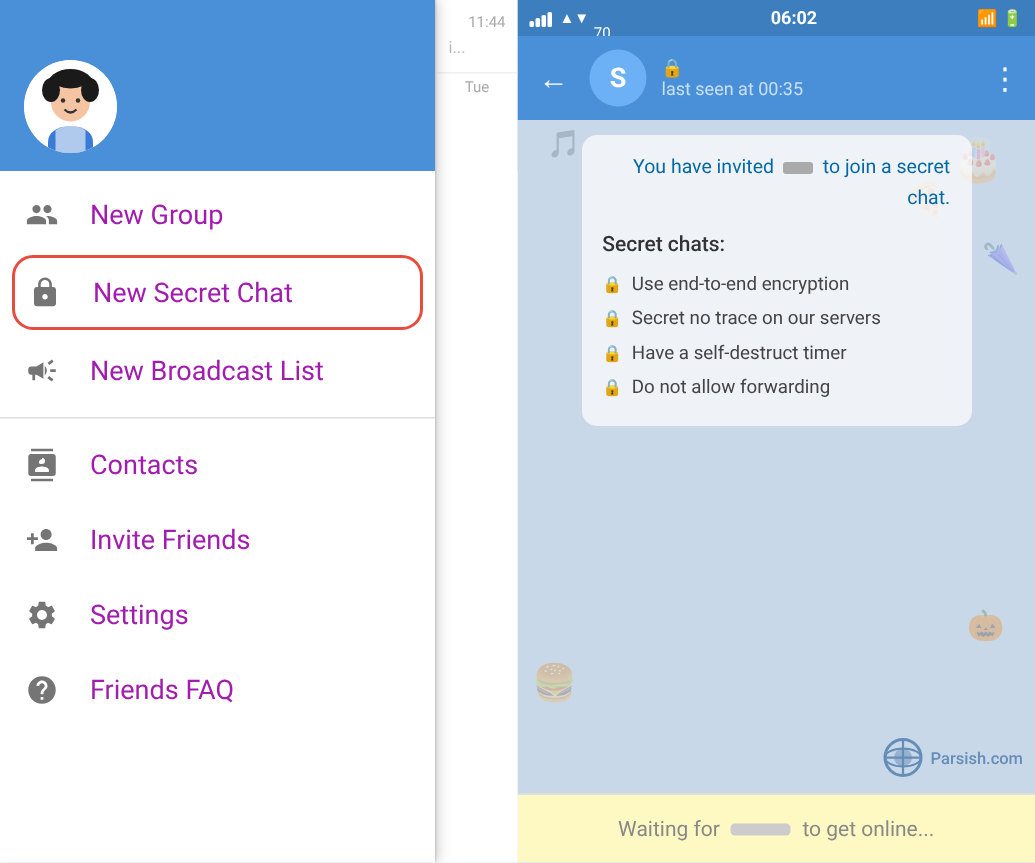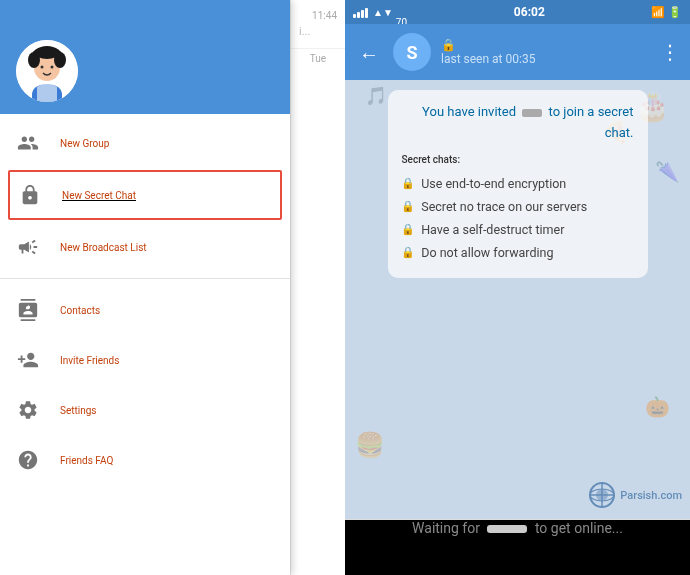--- a/index.html
+++ b/index.html
@@ -166,38 +166,37 @@
       align-items: center;
       padding: 13px 16px;
       gap: 20px;
       cursor: pointer;
       position: relative;
     }
 
     .menu-item.highlighted {
       border: 2px solid #e74c3c;
       margin: 2px 8px;
-      border-radius: 2px;
+      border-radius: 14px;
       padding: 11px 8px;
-      text-decoration: underline;
     }
 
     .menu-icon {
       width: 24px;
       height: 24px;
       display: flex;
       align-items: center;
       justify-content: center;
       color: #757575;
       font-size: 18px;
     }
 
     .menu-label {
-      font-size: 10px;
-      color: #c2410c;
+      font-size: 18px;
+      color: #a21caf;
     }
 
     .menu-divider {
       height: 1px;
       background: #e0e0e0;
       margin: 6px 0;
     }
 
     
     .fab {
@@ -345,21 +344,21 @@
     }
 
     .info-bubble .invite-text {
       text-align: right;
       margin-bottom: 8px;
       font-size: 13px;
       color: #0369a1;
     }
 
     .info-bubble .secret-title {
-      font-size: 10px;
+      font-size: 14px;
       font-weight: 500;
       color: #333;
       margin-bottom: 6px;
     }
 
     .info-bubble .feature-item {
       display: flex;
       align-items: center;
       gap: 6px;
       margin-bottom: 3px;
@@ -390,24 +389,24 @@
     }
 
     .watermark-text {
       font-size: 11px;
       color: #3a6ea5;
       font-weight: 500;
     }
 
     
     .chat-bottom-bar {
-      height: 56px;
-      background: #000000;
-      display: flex;
-      align-items: flex-start;
+      height: 46px;
+      background: #fef9c3;
+      display: flex;
+      align-items: center;
       padding: 0 14px;
       border-top: 1px solid #ddd;
     }
 
     .waiting-text {
       font-size: 14px;
       color: #888;
       text-align: center;
       width: 100%;
     }

